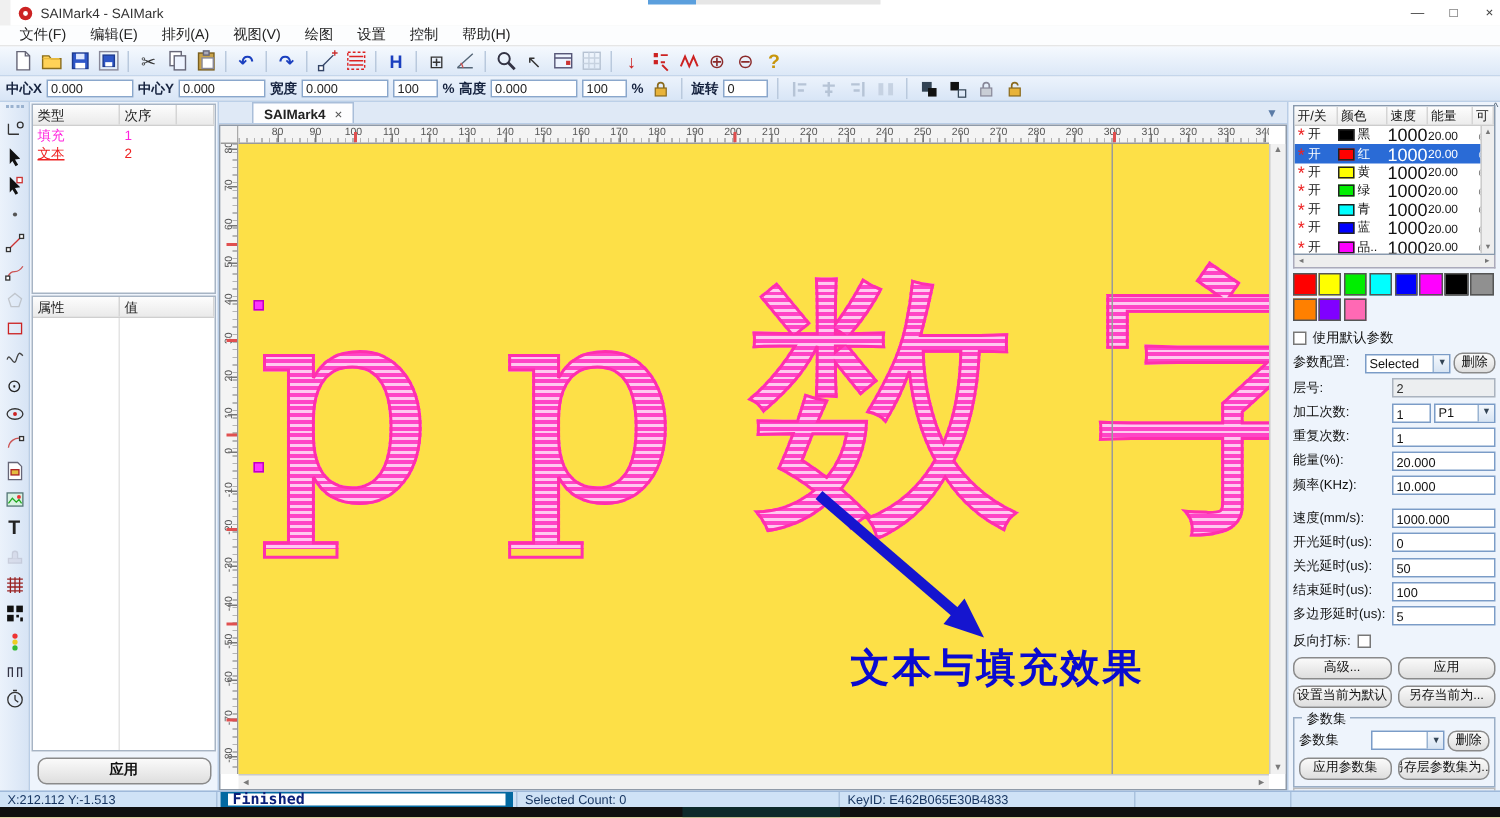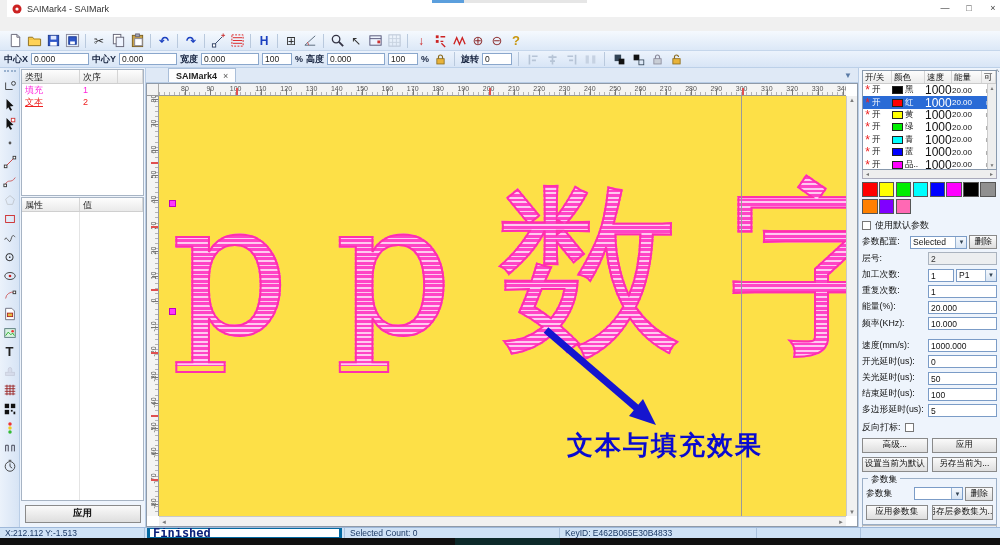--- a/index.html
+++ b/index.html
@@ -44,21 +44,21 @@
 .tbl-head{display:flex;background:linear-gradient(#fdfdfd,#eaeaea);border-bottom:1px solid #cfcfcf;flex:none}
 .tbl-head span{padding:1px 3px;border-right:1px solid #d5d5d5;font-size:9px;color:#222;height:13px}
 .obj-row{display:flex;height:12px;align-items:center}
 .obj-row span{padding:0 3px;font-size:9px}
 .c-type{width:58px}.c-order{width:38px}.c-x{flex:1}
 .prop-table{flex:1;background:#fff;border:1px solid #a7b4c4;margin-top:1px;display:flex;flex-direction:column;overflow:hidden}
 .prop-body{flex:1;position:relative}
 .prop-div{position:absolute;left:57px;top:0;bottom:0;width:1px;background:#e4e4e4}
 .c-prop{width:58px}.c-val{flex:1}
 .apply-area{height:25px;display:flex;align-items:center;justify-content:center;flex:none}
-.btn{background:linear-gradient(#fafafa,#dedede);border:1px solid #8a8a8a;border-radius:0;font-size:9.5px;color:#111;display:flex;align-items:center;justify-content:center;cursor:default}
+.btn{background:linear-gradient(#fafafa,#dedede);border:1px solid #8a8a8a;border-radius:6px;font-size:9.5px;color:#111;display:flex;align-items:center;justify-content:center;cursor:default}
 .btn-apply-left{width:116px;height:18px;font-weight:bold}
 
 .canvas-area{position:absolute;left:146px;top:68px;width:712px;height:459px;display:flex;flex-direction:column;background:#dfe9f6}
 .tabbar{height:15px;display:flex;align-items:center;border-bottom:1px solid #b9cde6;padding-left:22px;flex:none}
 .tab{background:#fdfdfe;border:1px solid #a9bed9;border-bottom:none;height:14px;padding:0 7px;font-size:9px;font-weight:bold;color:#222;display:flex;align-items:center;gap:6px}
 .tab-close{font-weight:normal;color:#555;font-size:9px}
 .tab-dd{margin-left:auto;margin-right:6px;color:#5a7ba6;font-size:8px}
 .canvas-body{position:relative;flex:1;background:#fff;border:1px solid #8f9aa8;overflow:hidden}
 .corner{position:absolute;left:0;top:0;width:12px;height:12px;background:#f3f3f3;border-right:1px solid #aaa;border-bottom:1px solid #999}
 .hruler{position:absolute;left:12px;top:0;right:11px;height:12px;background:#f4f4f4;border-bottom:1px solid #999;background-image:repeating-linear-gradient(90deg,#b5b5b5 0 1px,transparent 1px 5.06px);background-size:100% 3px;background-position:0 100%;background-repeat:no-repeat;overflow:hidden}
@@ -115,21 +115,21 @@
 .btn-sm{height:14px;font-size:8.8px;padding:0 4px}
 .btn-grid{display:flex;gap:4px;margin-top:4px}
 .btn-grid .btn{flex:1;height:15px;font-size:8.6px;white-space:nowrap;overflow:hidden}
 .groupbox{border:1px solid #9aaec6;margin-top:6px;padding:8px 3px 4px 3px;position:relative}
 .gb-legend{position:absolute;top:-5px;left:5px;background:#eef4fc;padding:0 3px;font-size:8.8px}
 .rp-hscroll{margin-top:auto;height:10px;background:#e9edf3;border:1px solid #bbb;display:flex;justify-content:space-between;align-items:center;font-size:5px;color:#777;padding:0 2px;margin-bottom:1px}
 
 .statusbar{position:absolute;left:0;top:527px;width:100%;height:11px;background:#cfe2f6;border-top:1px solid #9fb9da;display:flex;align-items:stretch;font-size:8.5px;color:#15335f}
 .sseg{border-right:1px solid #aac2de;display:flex;align-items:center;padding:0 5px;white-space:nowrap;overflow:hidden}
 .s1{width:145px}.s2{width:200px;padding:0 2px}.s3{width:215px}.s4{width:197px}.s5{width:104px}.s6{flex:1;border-right:none}
-.finished-box{background:#fff;border:3px solid #0369a1;width:100%;height:9px;display:flex;align-items:center;padding:4px 3px;font-family:"DejaVu Sans Mono","Liberation Mono",monospace;font-weight:bold;color:#0a1f7a;font-size:12px}
+.finished-box{background:#fff;border:5px solid #0369a1;width:100%;height:9px;display:flex;align-items:center;padding:4px 3px;font-family:"DejaVu Sans Mono","Liberation Mono",monospace;font-weight:bold;color:#0a1f7a;font-size:10px}
 .bottomstrip{position:absolute;left:0;top:538px;width:100%;height:7px;background:#101010}
 .bs-teal{position:absolute;left:455px;top:0;width:105px;height:7px;background:#0d2a2a}
 </style>
 </head>
 <body>
 
 <div id="app">
 
   <div class="titlebar">
     <div class="strip-blue"></div>
@@ -141,20 +141,30 @@
         </svg>
     </span>
     <span class="title-text">SAIMark4 - SAIMark</span>
     <div class="win-controls">
       <span class="win-btn">—</span>
       <span class="win-btn">□</span>
       <span class="win-btn">×</span>
     </div>
   </div>
 
+  <div class="menubar" id="menubar">
+      <span class="menu-item">文件(F)</span>
+      <span class="menu-item">编辑(E)</span>
+      <span class="menu-item">排列(A)</span>
+      <span class="menu-item">视图(V)</span>
+      <span class="menu-item">绘图</span>
+      <span class="menu-item">设置</span>
+      <span class="menu-item">控制</span>
+      <span class="menu-item">帮助(H)</span>
+    </div>
 
   <div class="toolbar1">
     <span class="ti">
         <svg width="15" height="15" viewBox="0 0 16 16">
           <path d="M3.5 1.5h6l3 3v10h-9z" fill="#fff" stroke="#667"></path>
           <path d="M9.5 1.5v3h3" fill="none" stroke="#667"></path>
         </svg>
       </span>
     <span class="ti">
         <svg width="15" height="15" viewBox="0 0 16 16">

